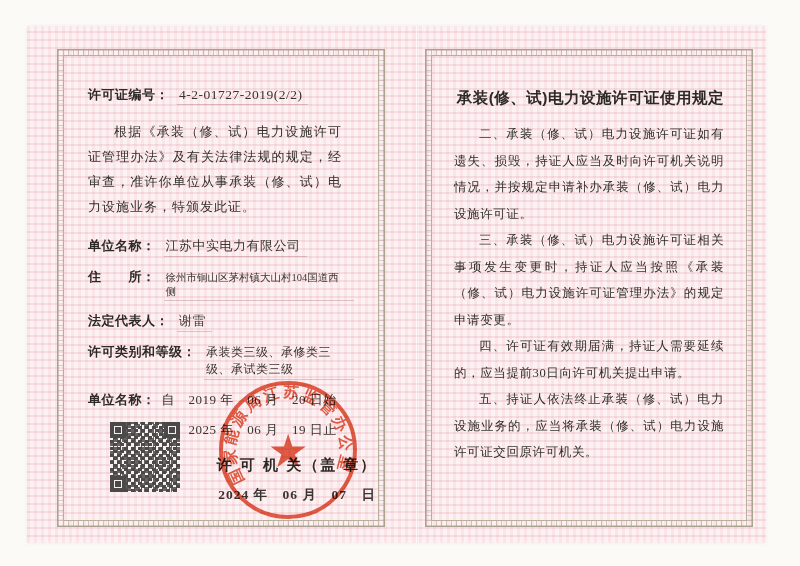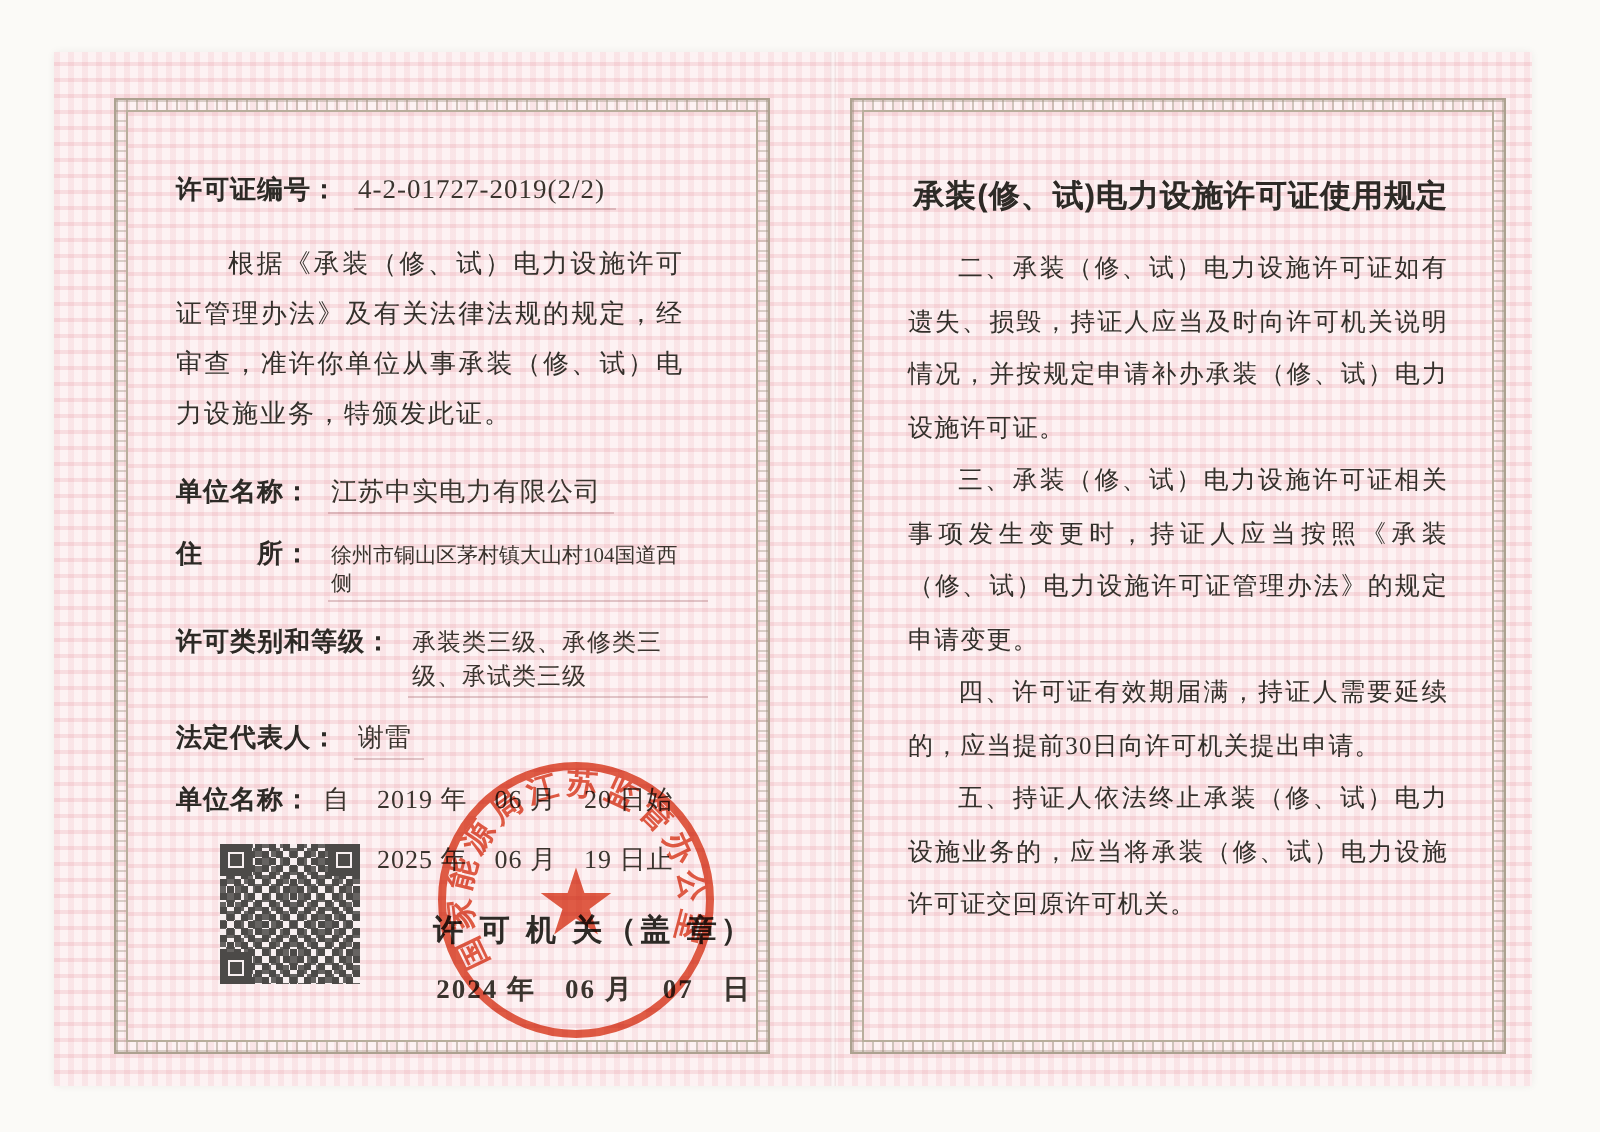--- a/index.html
+++ b/index.html
@@ -125,27 +125,27 @@
           <span class="lbl">单位名称：</span>
           <span class="val">江苏中实电力有限公司</span>
         </div>
 
         <div class="row">
           <span class="lbl">住　　所：</span>
           <span class="val small">徐州市铜山区茅村镇大山村104国道西侧</span>
         </div>
 
         <div class="row">
-          <span class="lbl">许可类别和等级：</span>
-          <span class="val" style="font-size:12px">承装类三级、承修类三级、承试类三级</span>
+          <span class="lbl">法定代表人：</span>
+          <span class="val">谢雷</span>
         </div>
 
         <div class="row">
-          <span class="lbl">法定代表人：</span>
-          <span class="val">谢雷</span>
+          <span class="lbl">许可类别和等级：</span>
+          <span class="val" style="font-size:12px">承装类三级、承修类三级、承试类三级</span>
         </div>
 
         <div class="validity-block">
           <span class="lbl">单位名称：</span>
           <div class="validity-lines">
             <div>自　2019 年　06 月　20 日始</div>
             <div>至　2025 年　06 月　19 日止</div>
           </div>
         </div>
 

